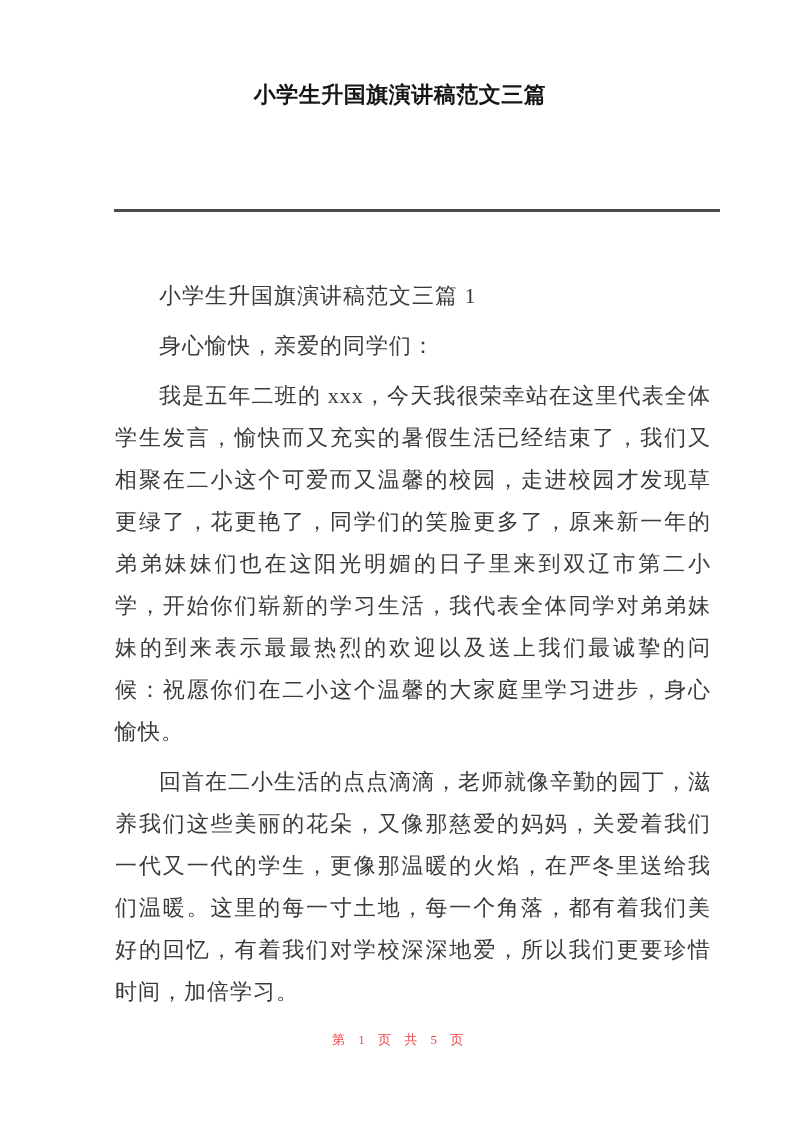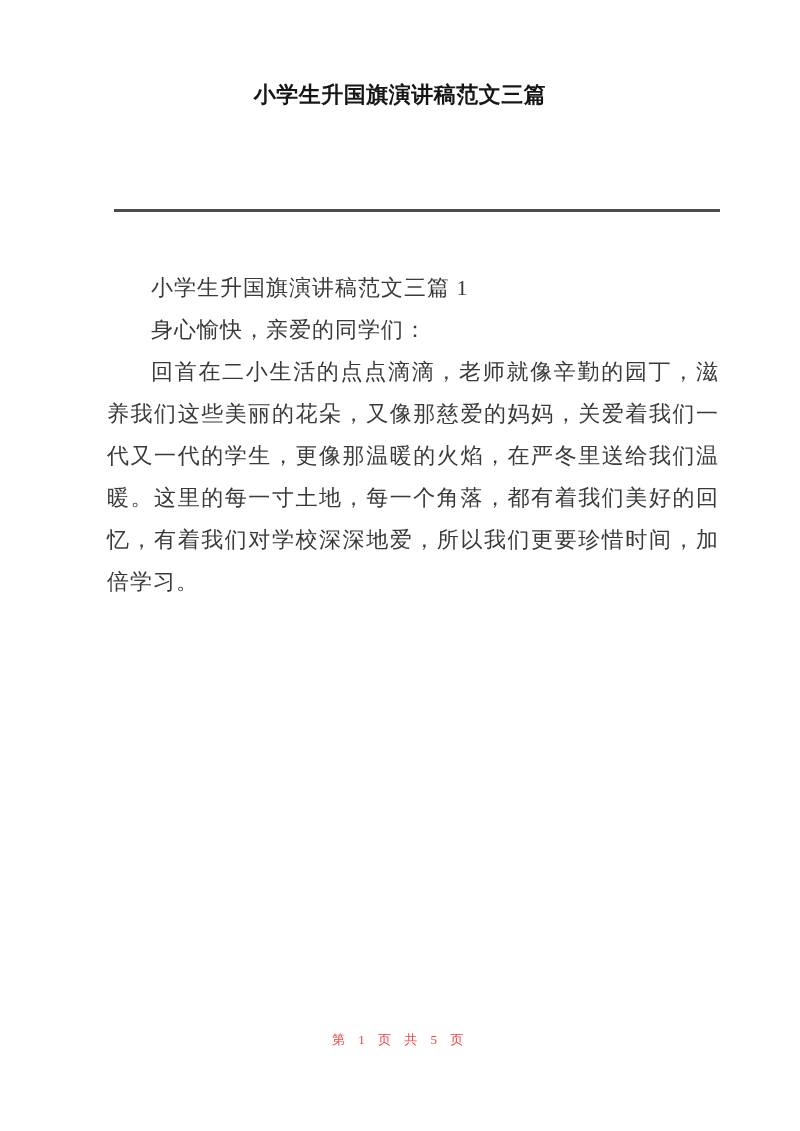--- a/index.html
+++ b/index.html
@@ -39,21 +39,21 @@
     left: 107px;
     top: 267px;
     width: 612px;
     font-size: 22px;
     line-height: 42px;
     letter-spacing: 1px;
     color: #3a3a3a;
     text-align: justify;
   }
   .doc-body p {
-    margin: 0;
+    margin: 8px;
     text-indent: 2em;
   }
   .page-footer {
     position: absolute;
     left: 0;
     top: 1031px;
     width: 100%;
     text-align: center;
     font-size: 13px;
     line-height: 18px;
@@ -66,18 +66,19 @@
 
 <div class="page">
 
   <h1 class="doc-title">小学生升国旗演讲稿范文三篇</h1>
 
   <div class="title-rule"></div>
 
   <div class="doc-body">
     <p>小学生升国旗演讲稿范文三篇 1</p>
     <p>身心愉快，亲爱的同学们：</p>
+    <p>我是五年二班的 xxx，今天我很荣幸站在这里代表全体学生发言，愉快而又充实的暑假生活已经结束了，我们又相聚在二小这个可爱而又温馨的校园，走进校园才发现草更绿了，花更艳了，同学们的笑脸更多了，原来新一年的弟弟妹妹们也在这阳光明媚的日子里来到双辽市第二小学，开始你们崭新的学习生活，我代表全体同学对弟弟妹妹的到来表示最最热烈的欢迎以及送上我们最诚挚的问候：祝愿你们在二小这个温馨的大家庭里学习进步，身心愉快。</p>
     <p>回首在二小生活的点点滴滴，老师就像辛勤的园丁，滋养我们这些美丽的花朵，又像那慈爱的妈妈，关爱着我们一代又一代的学生，更像那温暖的火焰，在严冬里送给我们温暖。这里的每一寸土地，每一个角落，都有着我们美好的回忆，有着我们对学校深深地爱，所以我们更要珍惜时间，加倍学习。</p>
   </div>
 
   <div class="page-footer">第 1 页 共 5 页</div>
 
 </div>
 
 </body></html>

